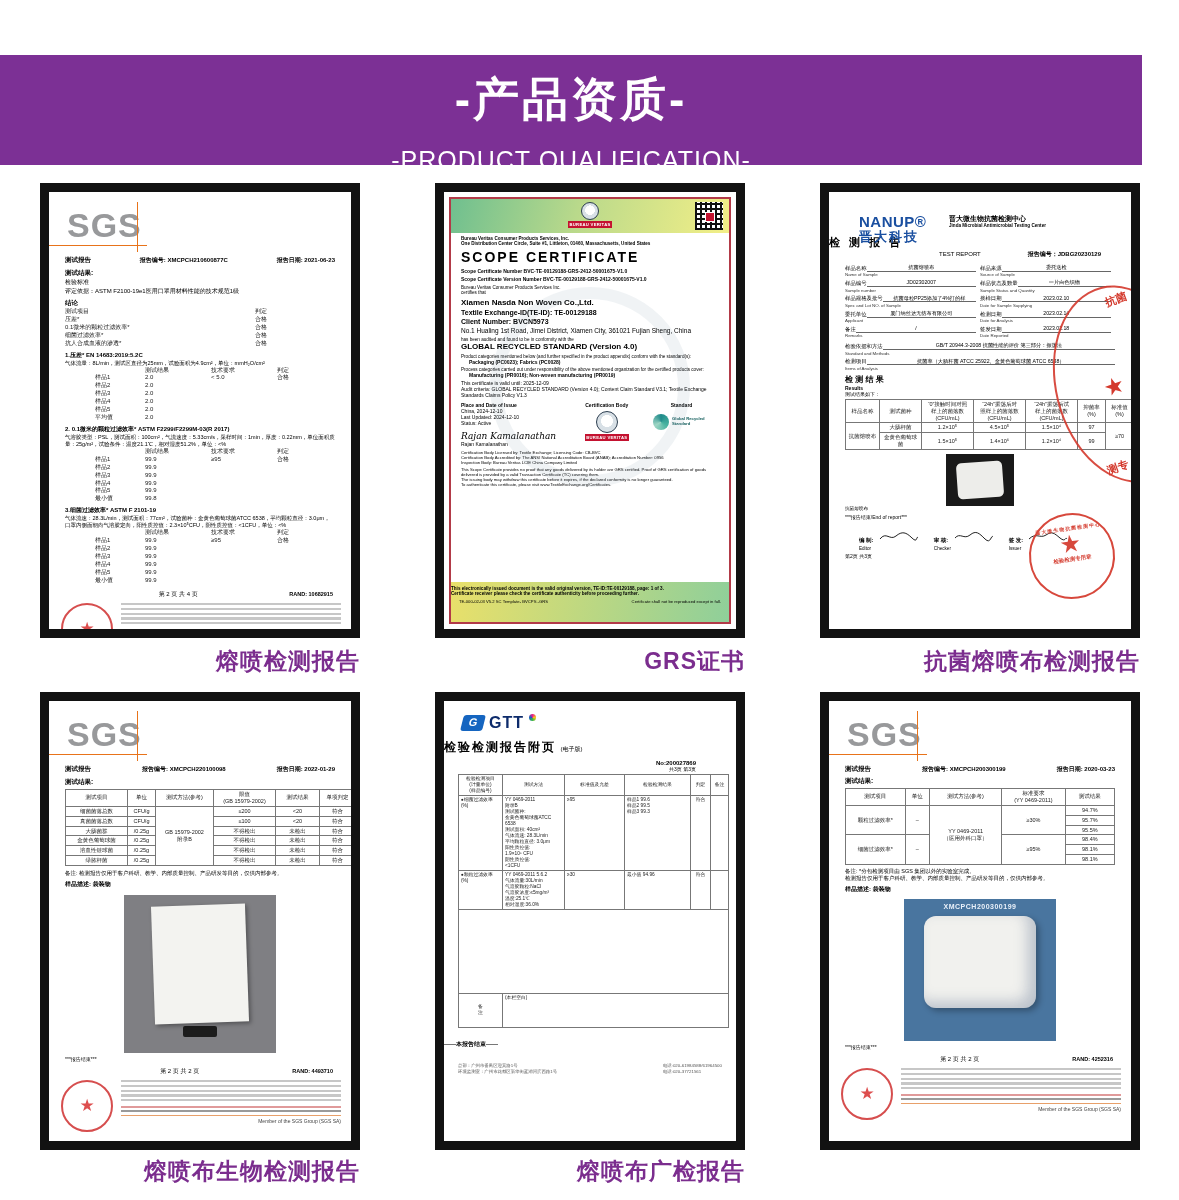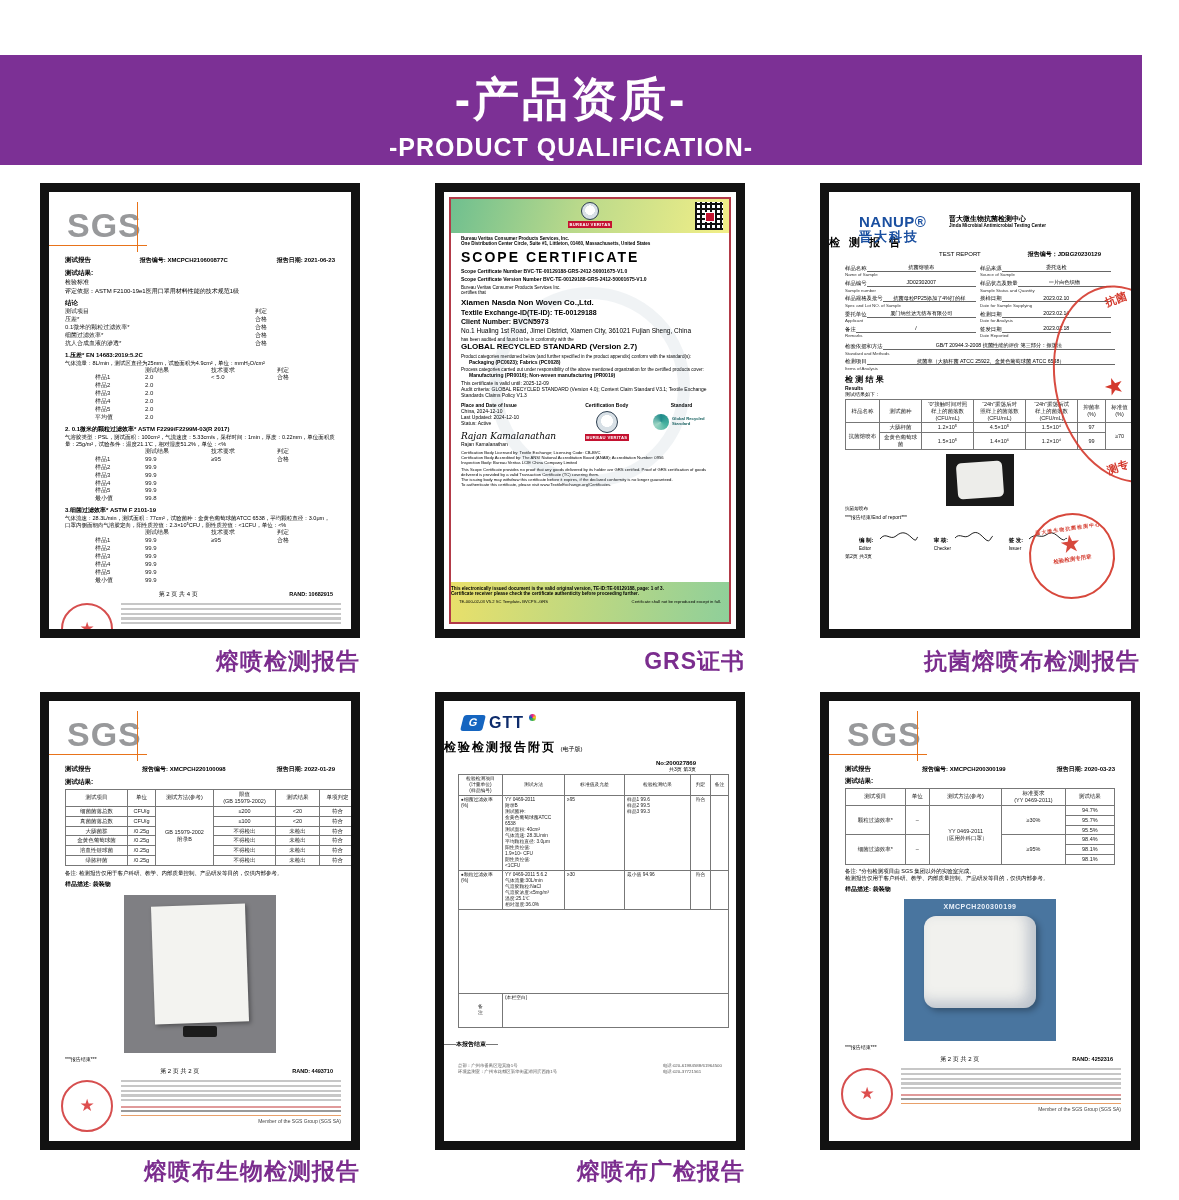--- a/index.html
+++ b/index.html
@@ -2,21 +2,21 @@
 <html><head>
 <meta charset="utf-8">
 <style>
 *{margin:0;padding:0;box-sizing:border-box}
 body{font-family:"Liberation Sans",sans-serif;background:#fff}
 .stage{position:relative;width:1179px;height:1200px;background:#fff;overflow:hidden}
 
 
 .banner{position:absolute;left:0;top:55px;width:1142px;height:110px;background:#7c3095;color:#fff;text-align:center}
 .banner-title{font-size:46px;font-weight:bold;letter-spacing:3px;margin-top:14px}
-.banner-sub{font-size:25px;font-weight:bold;letter-spacing:1px;margin-top:2px}
+.banner-sub{font-size:25px;font-weight:normal;letter-spacing:1px;margin-top:15px}
 
 
 .card{position:absolute;background:#fff;border:9px solid #121212;overflow:hidden}
 .cap{position:absolute;text-align:right;font-weight:bold;font-size:23px;color:#7b2d8e;letter-spacing:1px}
 
 
 .t4{font-size:4.2px}.t45{font-size:4.6px}.t5{font-size:5px}.t55{font-size:5.5px}.t6{font-size:6px}.t65{font-size:6.5px}
 .b45{font-size:4.6px;font-weight:bold}.b5{font-size:5px;font-weight:bold}.b55{font-size:5.5px;font-weight:bold}
 .b6{font-size:6px;font-weight:bold}.b65{font-size:6.5px;font-weight:bold}.b7{font-size:7px;font-weight:bold}
 .b8{font-size:8px;font-weight:bold}
@@ -337,21 +337,21 @@
         <div class="ctr mt3" style="font-size:14px;font-weight:bold;letter-spacing:2px">SCOPE CERTIFICATE</div>
         <div class="ctr b5 mt3">Scope Certificate Number BVC-TE-00129188-GRS-2412-50001675-V1.0</div>
         <div class="ctr b5 mt2">Scope Certificate Version Number BVC-TE-00129188-GRS-2412-50001675-V1.0</div>
         <div class="ctr t45 mt3">Bureau Veritas Consumer Products Services Inc.</div>
         <div class="ctr t45">certifies that</div>
         <div class="ctr b8 mt3">Xiamen Nasda Non Woven Co.,Ltd.</div>
         <div class="ctr b7 mt2">Textile Exchange-ID(TE-ID): TE-00129188</div>
         <div class="ctr b7 mt2">Client Number: BVCN5973</div>
         <div class="ctr t65 mt2">No.1 Hualing 1st Road, Jimei District, Xiamen City, 361021 Fujian Sheng, China</div>
         <div class="ctr t45 mt3">has been audited and found to be in conformity with the</div>
-        <div class="ctr b8">GLOBAL RECYCLED STANDARD (Version 2.7)</div>
+        <div class="ctr b8">GLOBAL RECYCLED STANDARD (Version 4.0)</div>
         <div class="t45 mt3" style="text-align:justify">Product categories mentioned below (and further specified in the product appendix) conform with the standard(s):</div>
         <div class="b5" style="padding-left:8px">Packaging (PC0023); Fabrics (PC0028)</div>
         <div class="t45 mt2" style="text-align:justify">Process categories carried out under responsibility of the above mentioned organization for the certified products cover:</div>
         <div class="b5" style="padding-left:8px">Manufacturing (PR0016); Non-woven manufacturing (PR0019)</div>
         <div class="t5 mt2">This certificate is valid until: 2025-12-09</div>
         <div class="t5">Audit criteria: GLOBAL RECYCLED STANDARD (Version 4.0); Content Claim Standard V3.1; Textile Exchange Standards Claims Policy V1.3</div>
         <div class="grs-cols">
           <div class="c-a">
             <div class="b5">Place and Date of Issue</div>
             <div class="t5">China, 2024-12-10</div>

